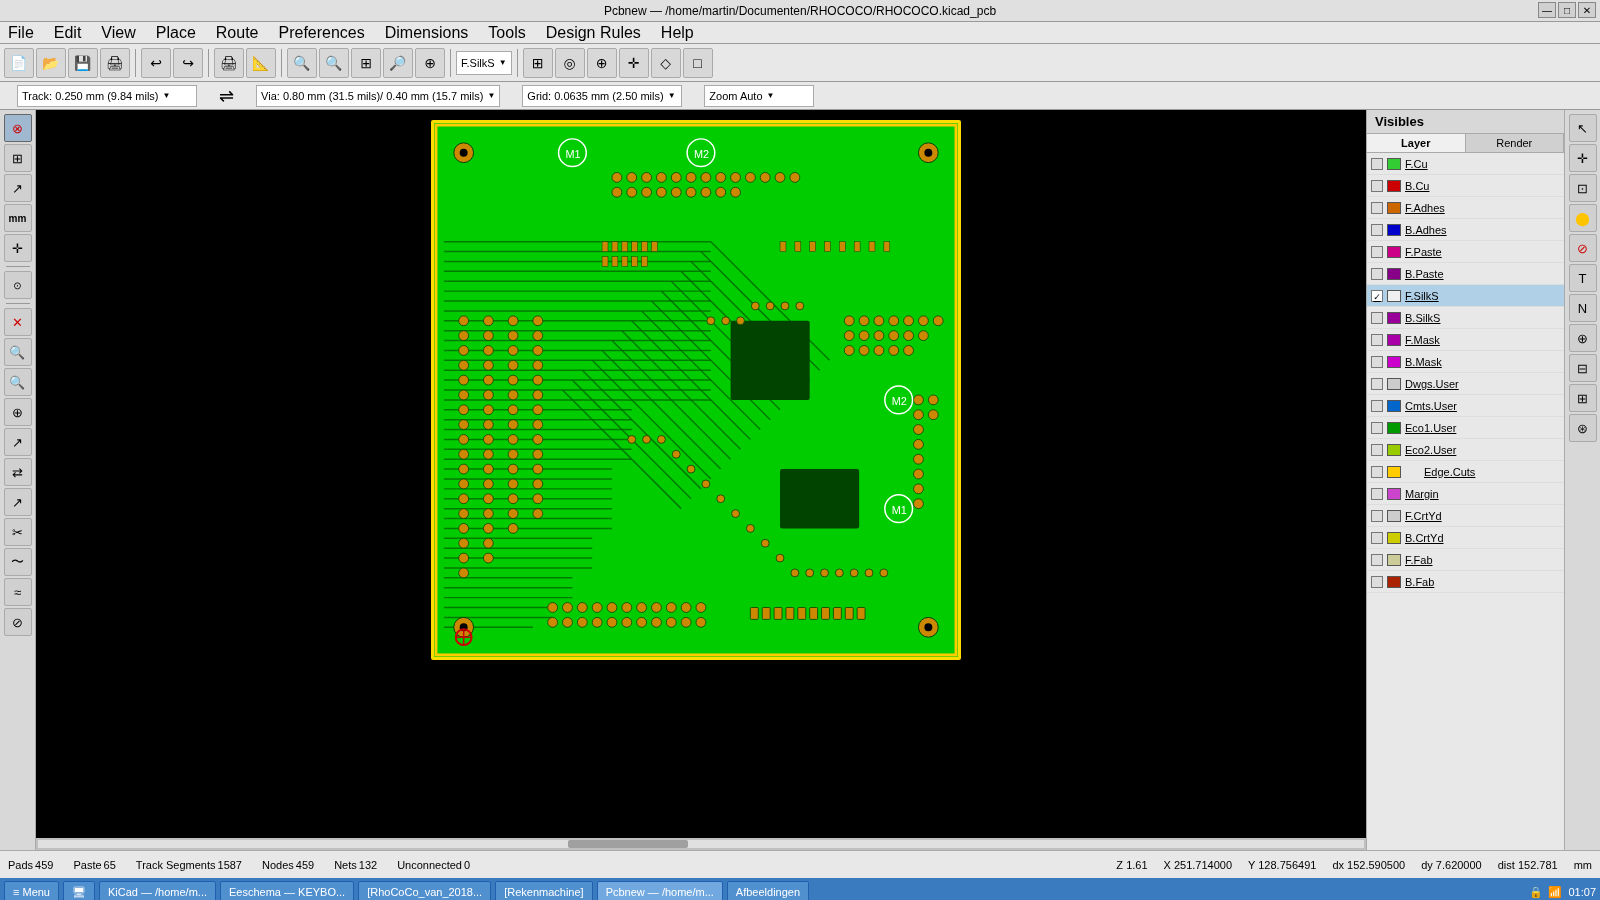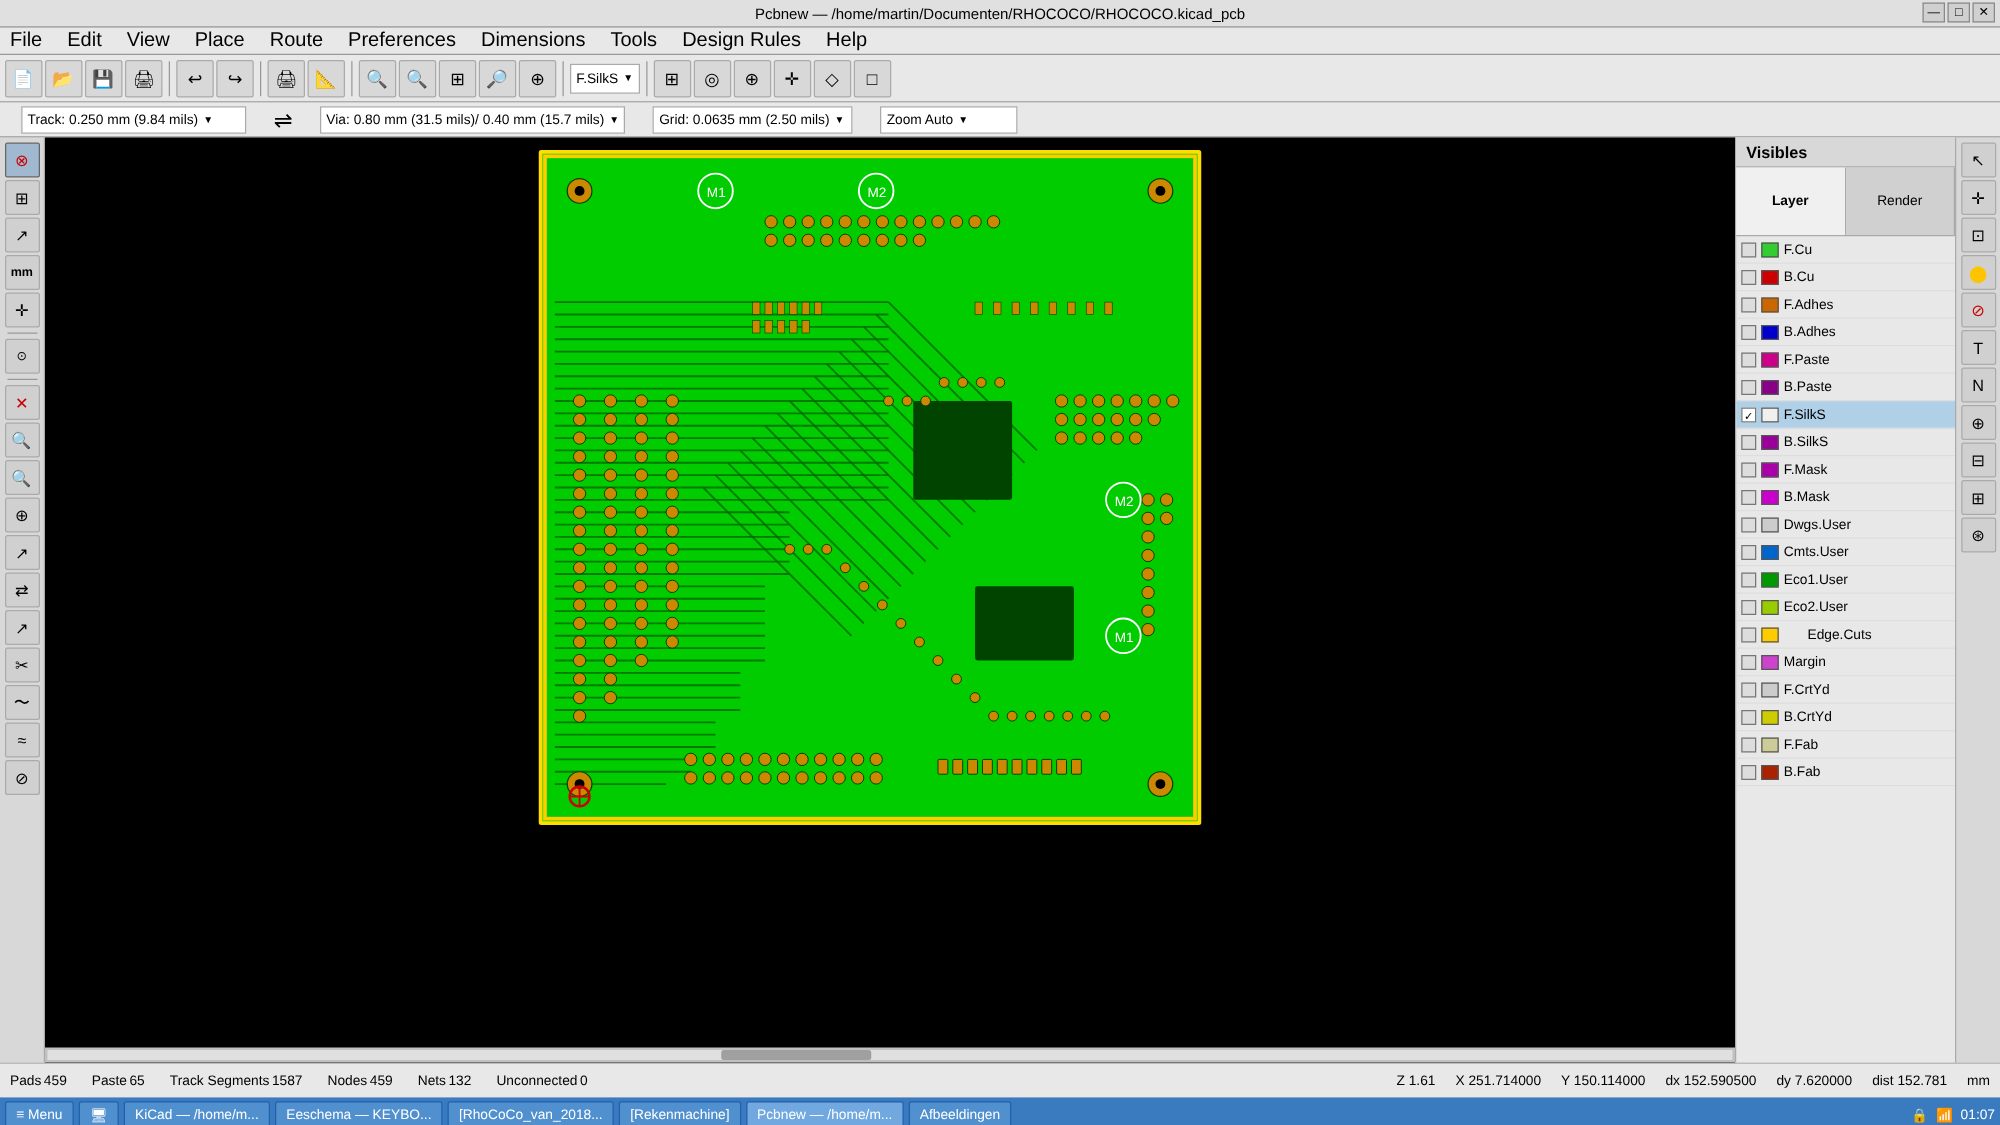--- a/index.html
+++ b/index.html
@@ -120,37 +120,37 @@
       flex: 1; height: 8px; background: #e0e0e0;
       margin: 0 2px; position: relative;
     }
     .scrollbar-thumb {
       position: absolute; left: 40%; width: 120px; height: 8px;
       background: #a0a0a0; border-radius: 2px;
     }
 
     
     #right-panel {
-      width: 176px; background: #e8e8e8;
+      width: 198px; background: #e8e8e8;
       border-left: 1px solid #aaa;
       display: flex; flex-direction: column;
     }
     #visibles-header {
       padding: 4px 8px; font-weight: bold; font-size: 13px;
       background: #d8d8d8; border-bottom: 1px solid #aaa;
     }
     #layer-tabs {
       display: flex; border-bottom: 1px solid #aaa;
     }
     .layer-tab {
-      flex: 1; padding: 21px; text-align: center; font-size: 11px;
+      flex: 1; padding: 3px; text-align: center; font-size: 11px;
       cursor: pointer; background: #d0d0d0; border-right: 1px solid #aaa;
     }
     .layer-tab.active { background: #f0f0f0; font-weight: bold; }
-    #layer-list { flex: 1; overflow-y: auto; }
+    #layer-list { flex: 1; overflow-y: auto; text-decoration: underline; }
 
     .layer-row {
       display: flex; align-items: center; height: 22px;
       padding: 0 4px; gap: 4px; border-bottom: 1px solid #ddd;
       cursor: pointer; font-size: 11px;
     }
     .layer-row.selected { background: #b0d0e8; }
     .layer-color {
       width: 14px; height: 12px; border: 1px solid #555; flex-shrink: 0;
     }
@@ -779,21 +779,21 @@
     <span>Nets</span>
     <span>132</span>
   </div>
   <div class="status-section">
     <span>Unconnected</span>
     <span>0</span>
   </div>
   <div style="margin-left:auto; display:flex; gap:16px; align-items:center;">
     <span>Z 1.61</span>
     <span>X 251.714000</span>
-    <span>Y 150.114000</span>
+    <span>Y 128.756491</span>
     <span>dx 152.590500</span>
     <span>dy 7.620000</span>
     <span>dist 152.781</span>
     <span>mm</span>
   </div>
 </div>
 
 <div id="taskbar">
   <div class="taskbar-btn">≡ Menu</div>
   <div class="taskbar-btn">🖥</div>

